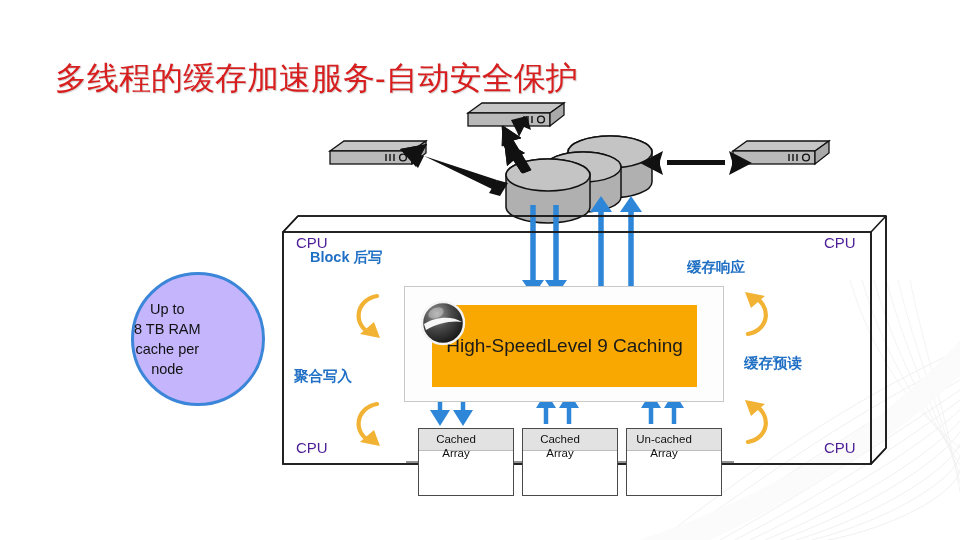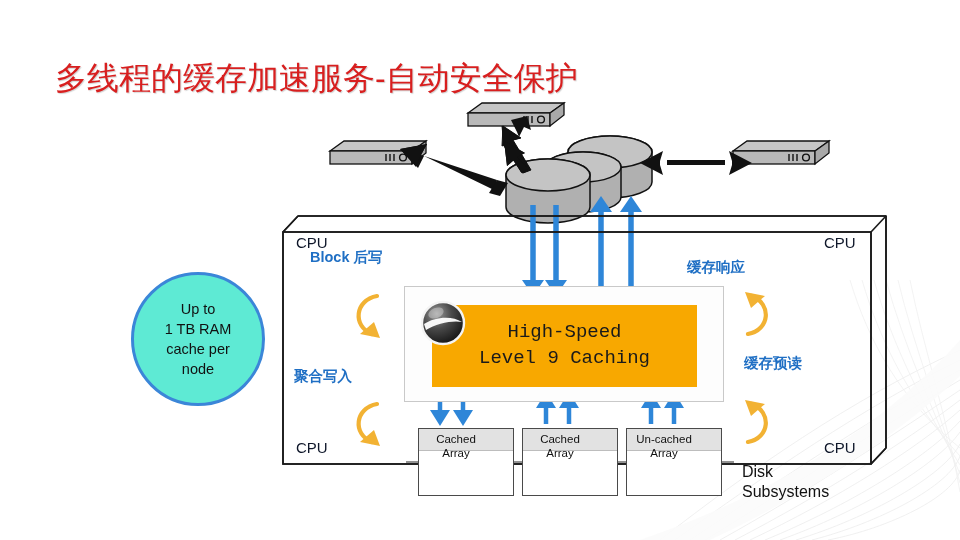--- a/index.html
+++ b/index.html
@@ -19,57 +19,57 @@
     font-size:32px;font-weight:normal;color:#D81F1F;
     letter-spacing:0px;white-space:nowrap;
     text-shadow:1px 1px 1px rgba(0,0,0,0.18);
     margin-top:40px;
   }
   .subtitle{
     position:absolute;left:55px;top:70px;
     font-size:21px;font-weight:bold;color:#9a9a9a;
     white-space:nowrap;
   }
-  .cpu-label{position:absolute;font-size:15px;color:#0f172a;white-space:nowrap;}
+  .cpu-label{position:absolute;font-size:15px;color:#4c1d95;white-space:nowrap;}
   .cpu-tl{left:296px;top:234px;}
   .cpu-tr{left:824px;top:234px;}
   .cpu-bl{left:296px;top:439px;}
   .cpu-br{left:824px;top:439px;}
 
   
   .bluelabel{position:absolute;font-size:14.5px;font-weight:bold;color:#1F6FC4;white-space:nowrap;}
   .lbl-block{left:310px;top:248px;}
   .lbl-agg{left:294px;top:367px;}
   .lbl-resp{left:687px;top:258px;}
   .lbl-pre{left:744px;top:354px;}
 
   
   .cachewrap{position:absolute;left:404px;top:286px;width:320px;height:116px;
      background:#fdfdfd;border:1px solid #c9c9c9;box-sizing:border-box;}
   .cachebox{position:absolute;left:432px;top:305px;width:265px;height:82px;background:#F8A800;}
   .cachetext{position:absolute;left:432px;top:305px;width:265px;height:82px;
-     display:flex;flex-direction:column;align-items:center;justify-content:center;
-     font-size:19px;color:#1a1a1a;line-height:1.35;text-align:center;font-family:Liberation Mono, monospace;}
+     display:flex;flex-direction:row;align-items:center;justify-content:center;
+     font-size:19px;color:#1a1a1a;line-height:1.35;text-align:center;}
   .sphere{position:absolute;left:420px;top:300px;width:46px;height:46px;}
 
   
   .arraybox{position:absolute;top:428px;width:96px;height:68px;
      background:#ffffff;border:1.4px solid #4a4a4a;box-sizing:border-box;}
   .arraybox .hdr{height:21px;background:#e2e2e2;border-bottom:1px solid #bdbdbd;}
   .arraylabel{position:absolute;top:432px;width:76px;text-align:center;
      font-size:11.5px;color:#111;line-height:1.22;}
   .ab1{left:418px;} .ab2{left:522px;} .ab3{left:626px;}
 
   .disk-label-ds{position:absolute;left:742px;top:462px;font-size:16px;color:#111;line-height:1.25;}
 
   
   .circle{
     position:absolute;left:131px;top:272px;width:128px;height:128px;
-    border:3px solid #3B86D8;border-radius:50%;background:#5eead4;
-    display:flex;align-items:center;justify-content:center;
+    border:3px solid #3B86D8;border-radius:50%;background:#c4b5fd;
+    display:flex;align-items:center;
     font-size:14.5px;color:#111;line-height:1.38;text-align:center;
   }
 
   
   .vec{position:absolute;inset:0;width:960px;height:540px;pointer-events:none;}
 </style>
 </head>
 <body>
 
 <div class="slide">
@@ -313,27 +313,23 @@
   </div>
   <div class="arraylabel ab2">
     <div>Cached</div>
     <div>Array</div>
   </div>
   <div class="arraylabel ab3">
     <div>Un-cached</div>
     <div>Array</div>
   </div>
 
-  <div class="disk-label-ds">
-    <div>Disk</div>
-    <div>Subsystems</div>
-  </div>
 
   <div class="circle">
     <div>
       <div>Up to</div>
-      <div>1 TB RAM</div>
+      <div>8 TB RAM</div>
       <div>cache per</div>
       <div>node</div>
     </div>
   </div>
 
 </div>
 
 </body></html>

